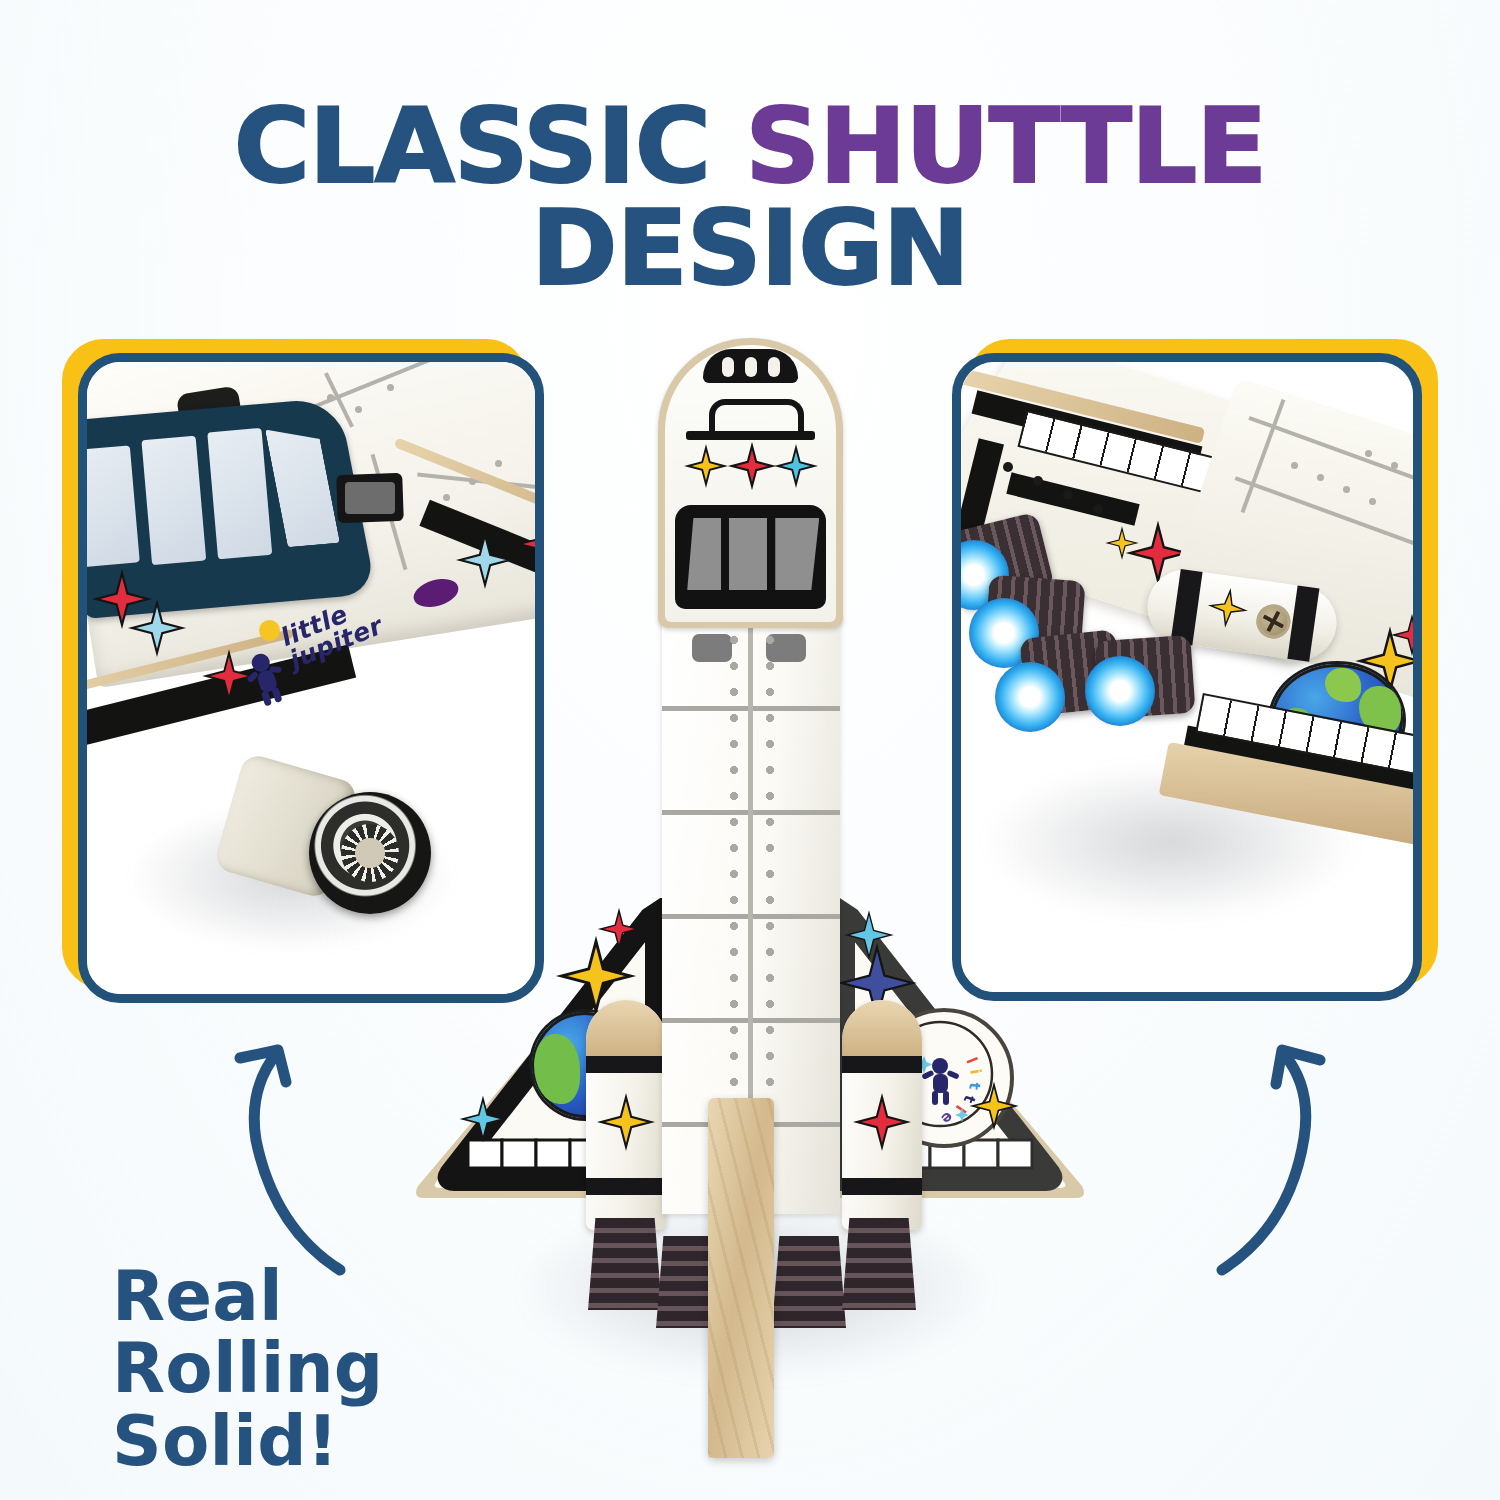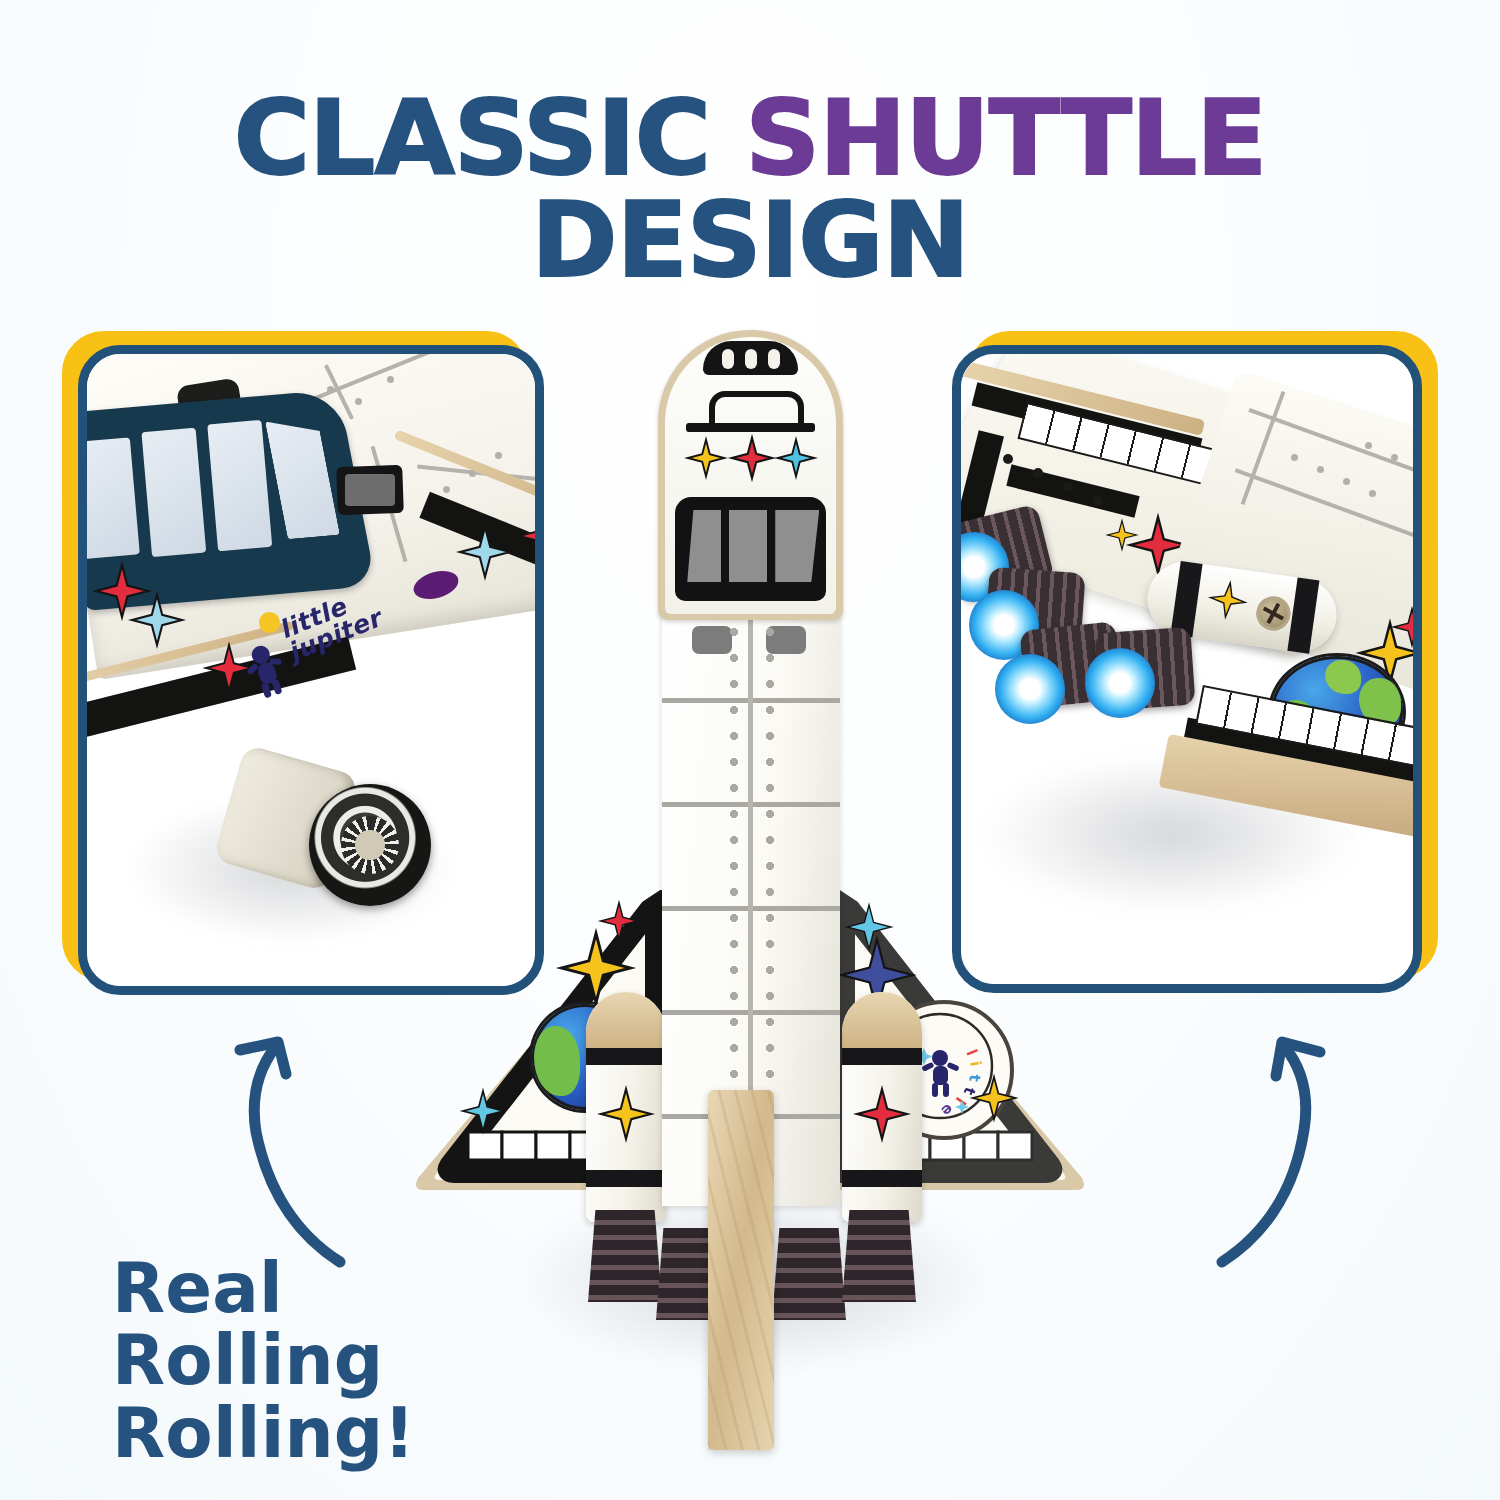--- a/index.html
+++ b/index.html
@@ -2,21 +2,21 @@
 <html><head>
 <meta charset="utf-8">
 <style>
   html,body{margin:0;padding:0;}
   body{
     width:1500px;height:1500px;overflow:hidden;
     font-family:"Liberation Sans", sans-serif;
     background:radial-gradient(ellipse at 50% 22%, #ffffff 0%, #fbfdfe 45%, #f4f9fb 100%);
     position:relative;
   }
-  .stage{position:absolute;inset:0;}
+  .stage{position:absolute;inset:0;margin-top:8px;}
 
   
   .headline{
     position:absolute;left:0;right:0;top:88px;
     text-align:center;line-height:.98;
     font-weight:bold;font-size:104px;letter-spacing:-1px;
     font-family:"DejaVu Sans","Liberation Sans",sans-serif;
     -webkit-text-stroke:2px currentColor;
   }
   .hl-line{display:block;}
@@ -529,16 +529,16 @@
   </div>
   <div class="arrow" style="left:1198px;top:1010px;">
     <svg width="200" height="270" viewBox="0 0 200 270">
       <path d="M24 252 Q92 208 106 120 Q114 70 86 36" fill="none" stroke="#25527f" stroke-width="11" stroke-linecap="round"></path>
       <path d="M122 42 L84 32 L78 66" fill="none" stroke="#25527f" stroke-width="11" stroke-linecap="round" stroke-linejoin="round"></path>
     </svg>
   </div>
 
   <div class="caption cap-left">
     <div>Real Rolling</div>
-    <div>Rolling!</div>
+    <div>Solid!</div>
   </div>
 
 </div>
 
 </body></html>

